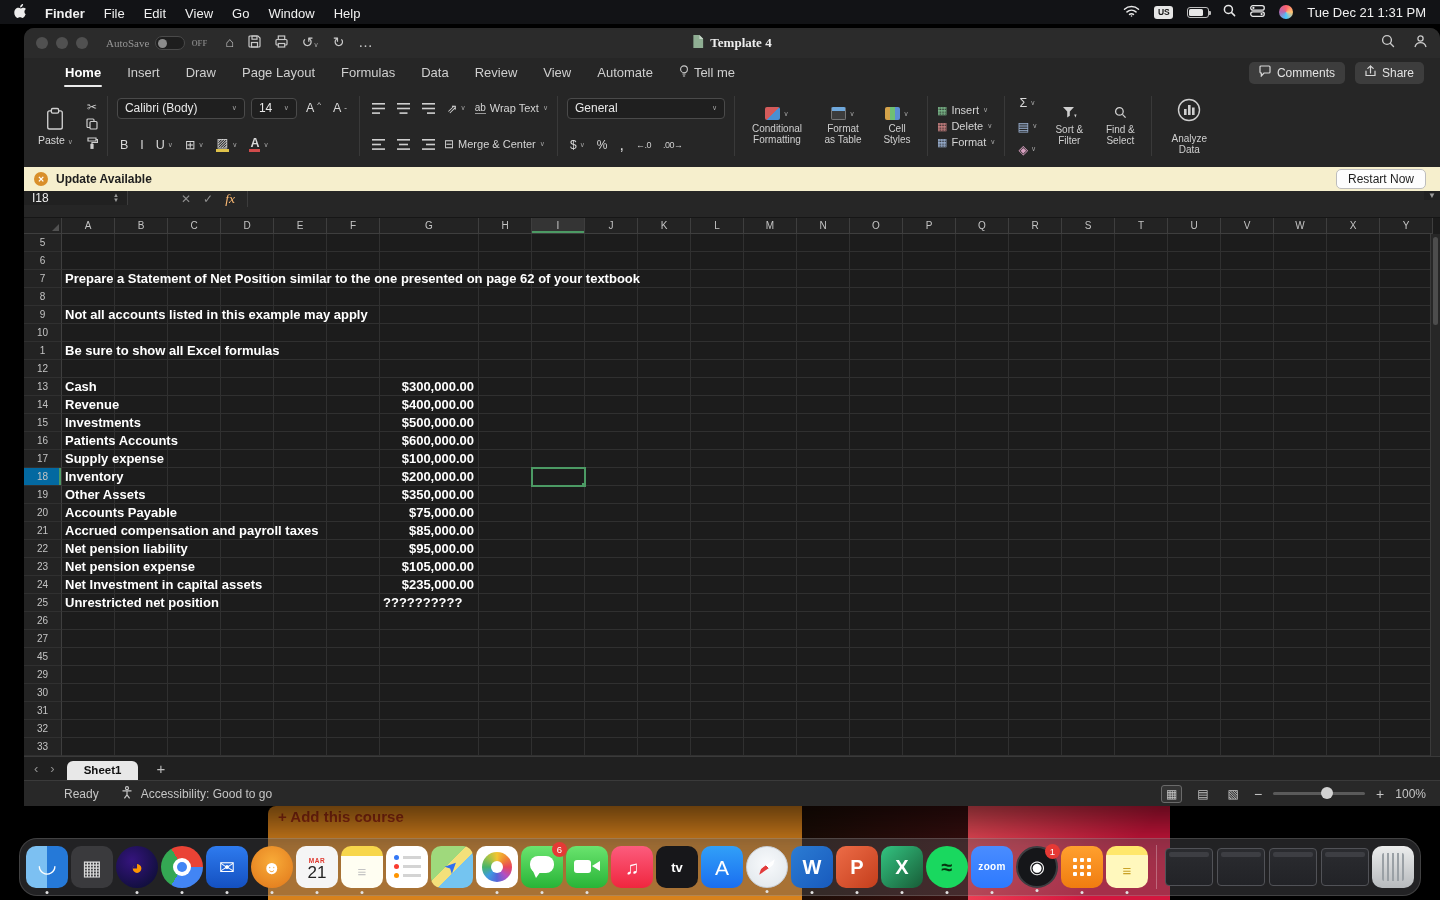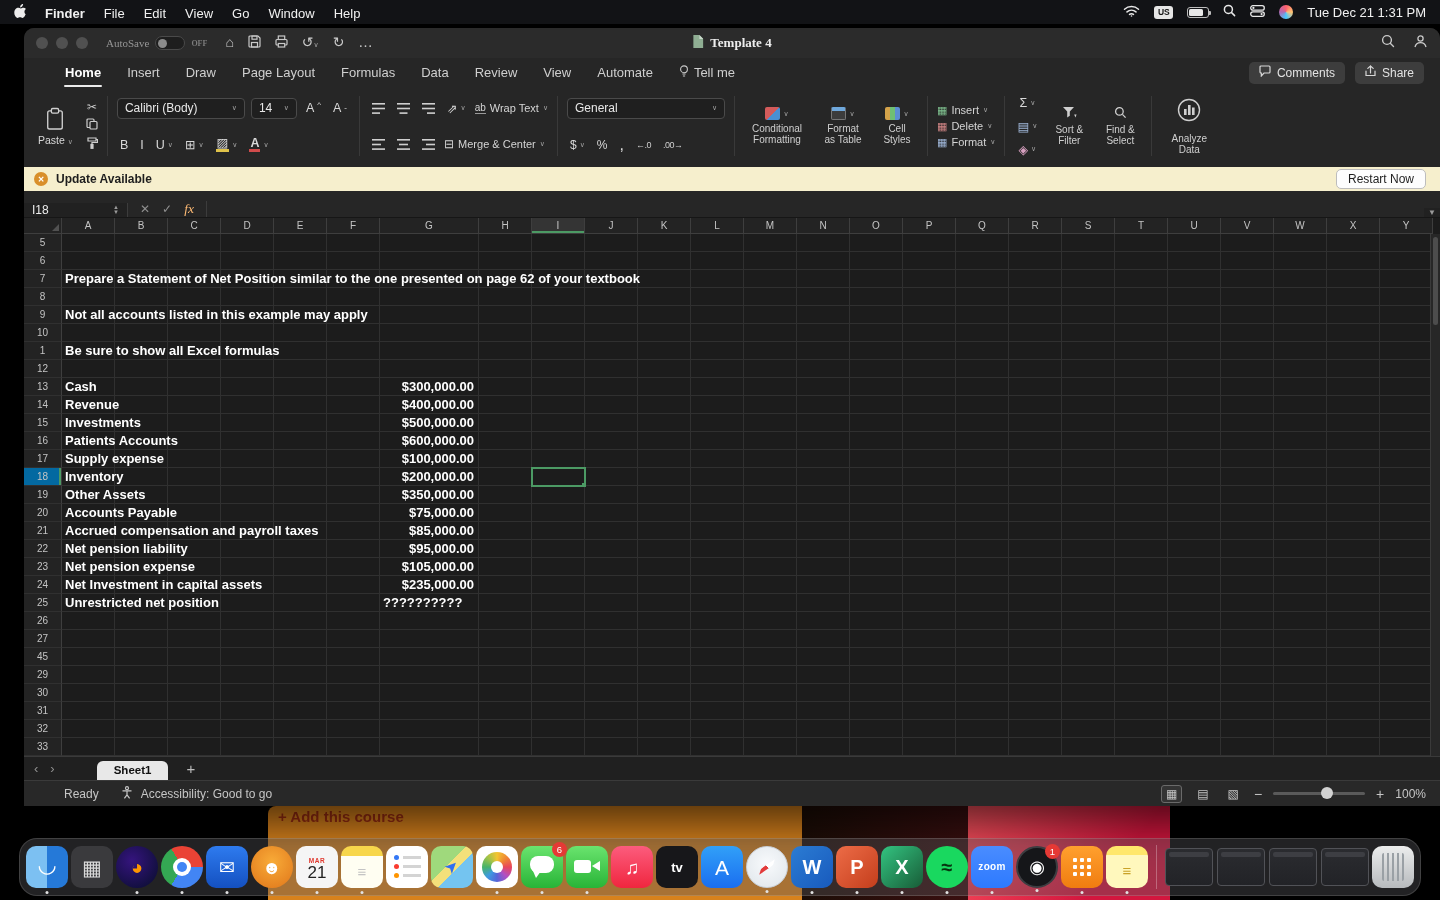--- a/index.html
+++ b/index.html
@@ -64,21 +64,21 @@
   .icA{color:#d8d8d8;font-weight:700;border-bottom:3px solid #d04b4b;line-height:11px;padding:0 1px;}
   .icFill{border-bottom:3px solid #e0c34a;line-height:11px;padding:0 1px;color:#d8d8d8;}
 
   
   .banner{height:24px;background:#f6efcd;display:flex;align-items:center;gap:8px;padding:0 10px;font-size:12px;color:#1e1e1e;flex:none;}
   .b-icon{width:14px;height:14px;border-radius:50%;background:#d98f2b;color:#fff;font-size:8px;display:flex;align-items:center;justify-content:center;font-weight:700;flex:none;}
   .banner .spacer{flex:1;}
   .restart-btn{background:#fdfdfd;border:1px solid #bdbdbd;border-radius:5px;padding:2px 11px;font-size:12px;color:#1e1e1e;margin-right:4px;white-space:nowrap;}
 
   
-  .fbar{height:27px;background:#262626;display:flex;align-items:flex-end;border-bottom:1px solid #161616;flex:none;}
+  .fbar{height:27px;background:#262626;display:flex;align-items:flex-start;border-bottom:1px solid #161616;flex:none;gap:41px;}
   .namebox{width:104px;display:flex;align-items:center;padding:0 8px;background:#212121;border-right:1px solid #3c3c3c;color:#ececec;font-size:12px;gap:4px;}
   .spin{display:flex;flex-direction:column;font-size:6px;color:#9a9a9a;line-height:5px;margin-left:auto;}
   .fops{display:flex;align-items:center;gap:12px;padding:0 12px;color:#8f8f8f;font-size:12px;border-right:1px solid #3c3c3c;}
   .fx{font-family:"Liberation Serif",serif;font-style:italic;font-size:13.5px;color:#fdba74;}
   .finput{flex:1;background:#212121;}
   .fdrop{width:16px;display:flex;align-items:center;justify-content:center;color:#9a9a9a;font-size:8px;background:#212121;}
 
   
   .sheet{flex:1;position:relative;background:#1c1c1c;overflow:hidden;}
   .hdr-row{display:flex;height:16px;}
@@ -96,21 +96,21 @@
   .cell-val{display:block;text-align:right;padding-right:4px;font-size:13px;font-weight:700;color:#fff;line-height:17px;white-space:nowrap;}
   .cell-val.left{text-align:left;padding-left:3px;}
   .cell.sel{outline:2px solid #4c9a64;outline-offset:-1px;z-index:4;}
   .cell.sel::after{content:"";position:absolute;right:-2px;bottom:-2px;width:4px;height:4px;background:#4c9a64;}
   .vscroll{position:absolute;top:16px;right:0;bottom:0;width:10px;background:#272727;border-left:1px solid #3a3a3a;}
   .vthumb{position:absolute;top:3px;left:2px;width:5px;height:88px;border-radius:3px;background:#4d4d4d;}
 
   
   .sheettabs{height:24px;background:#202020;display:flex;align-items:flex-end;padding:0 10px;gap:12px;border-top:1px solid #3a3a3a;flex:none;}
   .stab-arrow{color:#8f8f8f;font-size:13px;line-height:22px;}
-  .stab{background:#e8e8e8;color:#111;font-weight:700;font-size:11.5px;padding:3px 17px 4px;border-radius:6px 6px 0 0;margin-left:30px;}
+  .stab{background:#e8e8e8;color:#111;font-weight:700;font-size:11.5px;padding:3px 17px 4px;border-radius:6px 6px 0 0;}
   .addsheet{color:#bdbdbd;font-size:15px;line-height:22px;padding:0 6px;}
   .statusbar{height:26px;background:#282828;border-top:1px solid #3a3a3a;display:flex;align-items:center;font-size:12px;color:#c6c6c6;padding:0 14px 0 40px;gap:8px;flex:none;}
   .sb-right{margin-left:auto;display:flex;align-items:center;gap:11px;}
   .viewbtn{font-size:12px;color:#c6c6c6;padding:1px 4px;}
   .viewbtn.active{border:1px solid #6a6a6a;border-radius:3px;background:#343434;}
   .zoomtrack{width:92px;height:3px;background:#5a5a5a;border-radius:2px;position:relative;}
   .zoomknob{position:absolute;left:52%;top:-5px;width:12px;height:12px;border-radius:50%;background:#d2d2d2;}
   .minus,.plus{font-size:14px;color:#c6c6c6;}
 
   

